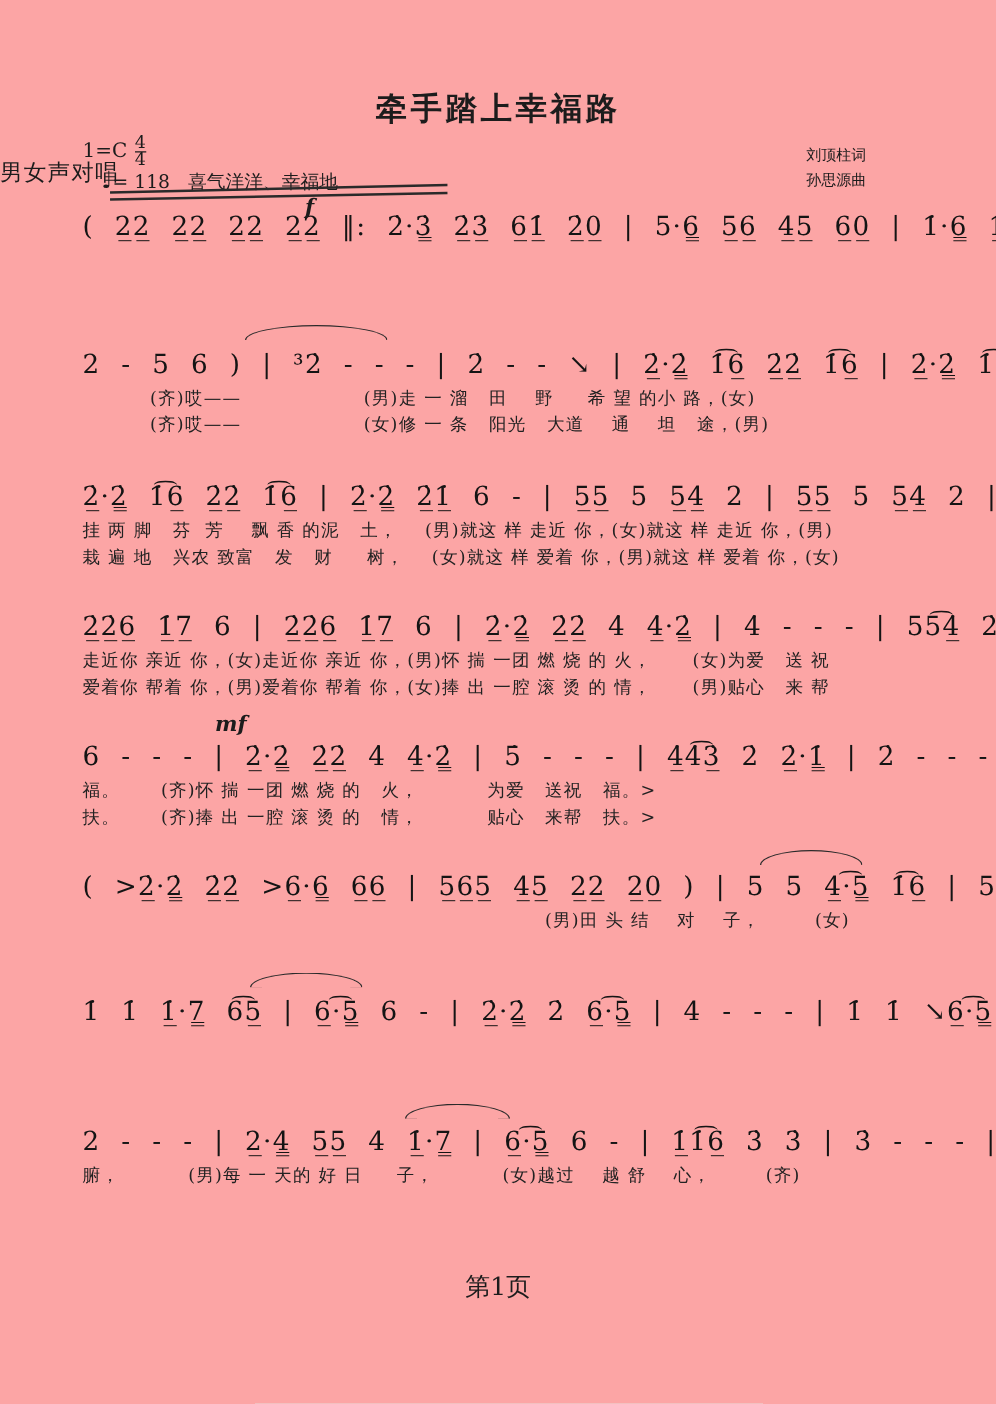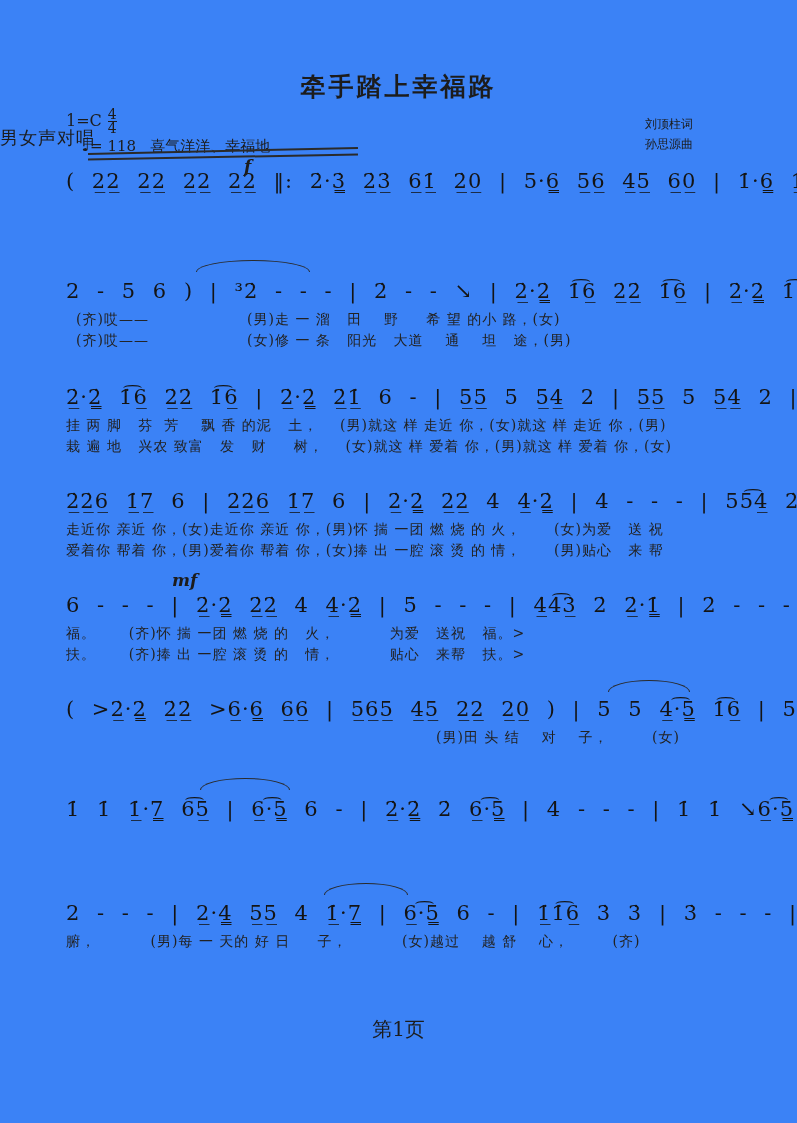--- a/index.html
+++ b/index.html
@@ -1,18 +1,18 @@
 <!DOCTYPE html>
 <html><head>
 <meta charset="utf-8">
 <style>
   html,body{margin:0;padding:0;background:#e8e8e8;}
   .page{
     position:relative;width:797px;height:1123px;margin:0 auto;
-    background:#3b82f6;color:#1c1c1c;overflow:hidden;
+    background:#fca5a5;color:#1c1c1c;overflow:hidden;
     font-family:"DejaVu Serif","Liberation Serif",serif;
   }
   .title{
     position:absolute;top:70px;left:0;width:100%;text-align:center;
     font-size:25px;font-weight:bold;letter-spacing:3px;
   }
   .keysig{position:absolute;top:108px;left:66px;font-size:16px;}
   .keysig .frac{display:inline-block;vertical-align:middle;text-align:center;
     font-size:14px;line-height:13px;margin-left:6px;}
   .keysig .frac .ft{display:block;}
@@ -25,21 +25,21 @@
   .notation{
     margin:0 74px 0 66px;font-size:21px;line-height:30px;
     letter-spacing:1px;word-spacing:9px;white-space:pre;color:#141414;
   }
   .lyric{
     margin:5px 0 0 66px;font-size:14px;line-height:16px;
     letter-spacing:1px;white-space:pre;color:#222;
   }
   .sys1{top:166px}.sys2{top:276px}.sys3{top:382px}.sys4{top:486px}
   .sys5{top:590px}.sys6{top:694px}.sys7{top:794px}.sys8{top:898px}
-  .sys2 .lyric{margin-left:76px;}
+  .sys2 .lyric{margin-left:120px;}
   .sys6 .lyric{margin-left:436px;}
   .dyn{position:absolute;font-style:italic;font-weight:bold;font-size:17px;
     font-family:"DejaVu Serif",serif;}
   .sys1 .dyn{left:244px;top:-10px;}
   .sys5 .dyn{left:172px;top:-20px;}
   .arc{position:absolute;height:11px;border:1px solid #2a2a2a;border-bottom:none;
     border-radius:100% 100% 0 0 / 200% 200% 0 0;}
   .tremolo{position:absolute;height:9px;}
   .tremolo::before,.tremolo::after{content:"";position:absolute;left:0;right:0;height:2px;background:#2a2a2a;}
   .tremolo::before{top:0;transform:rotate(-1.3deg);}

